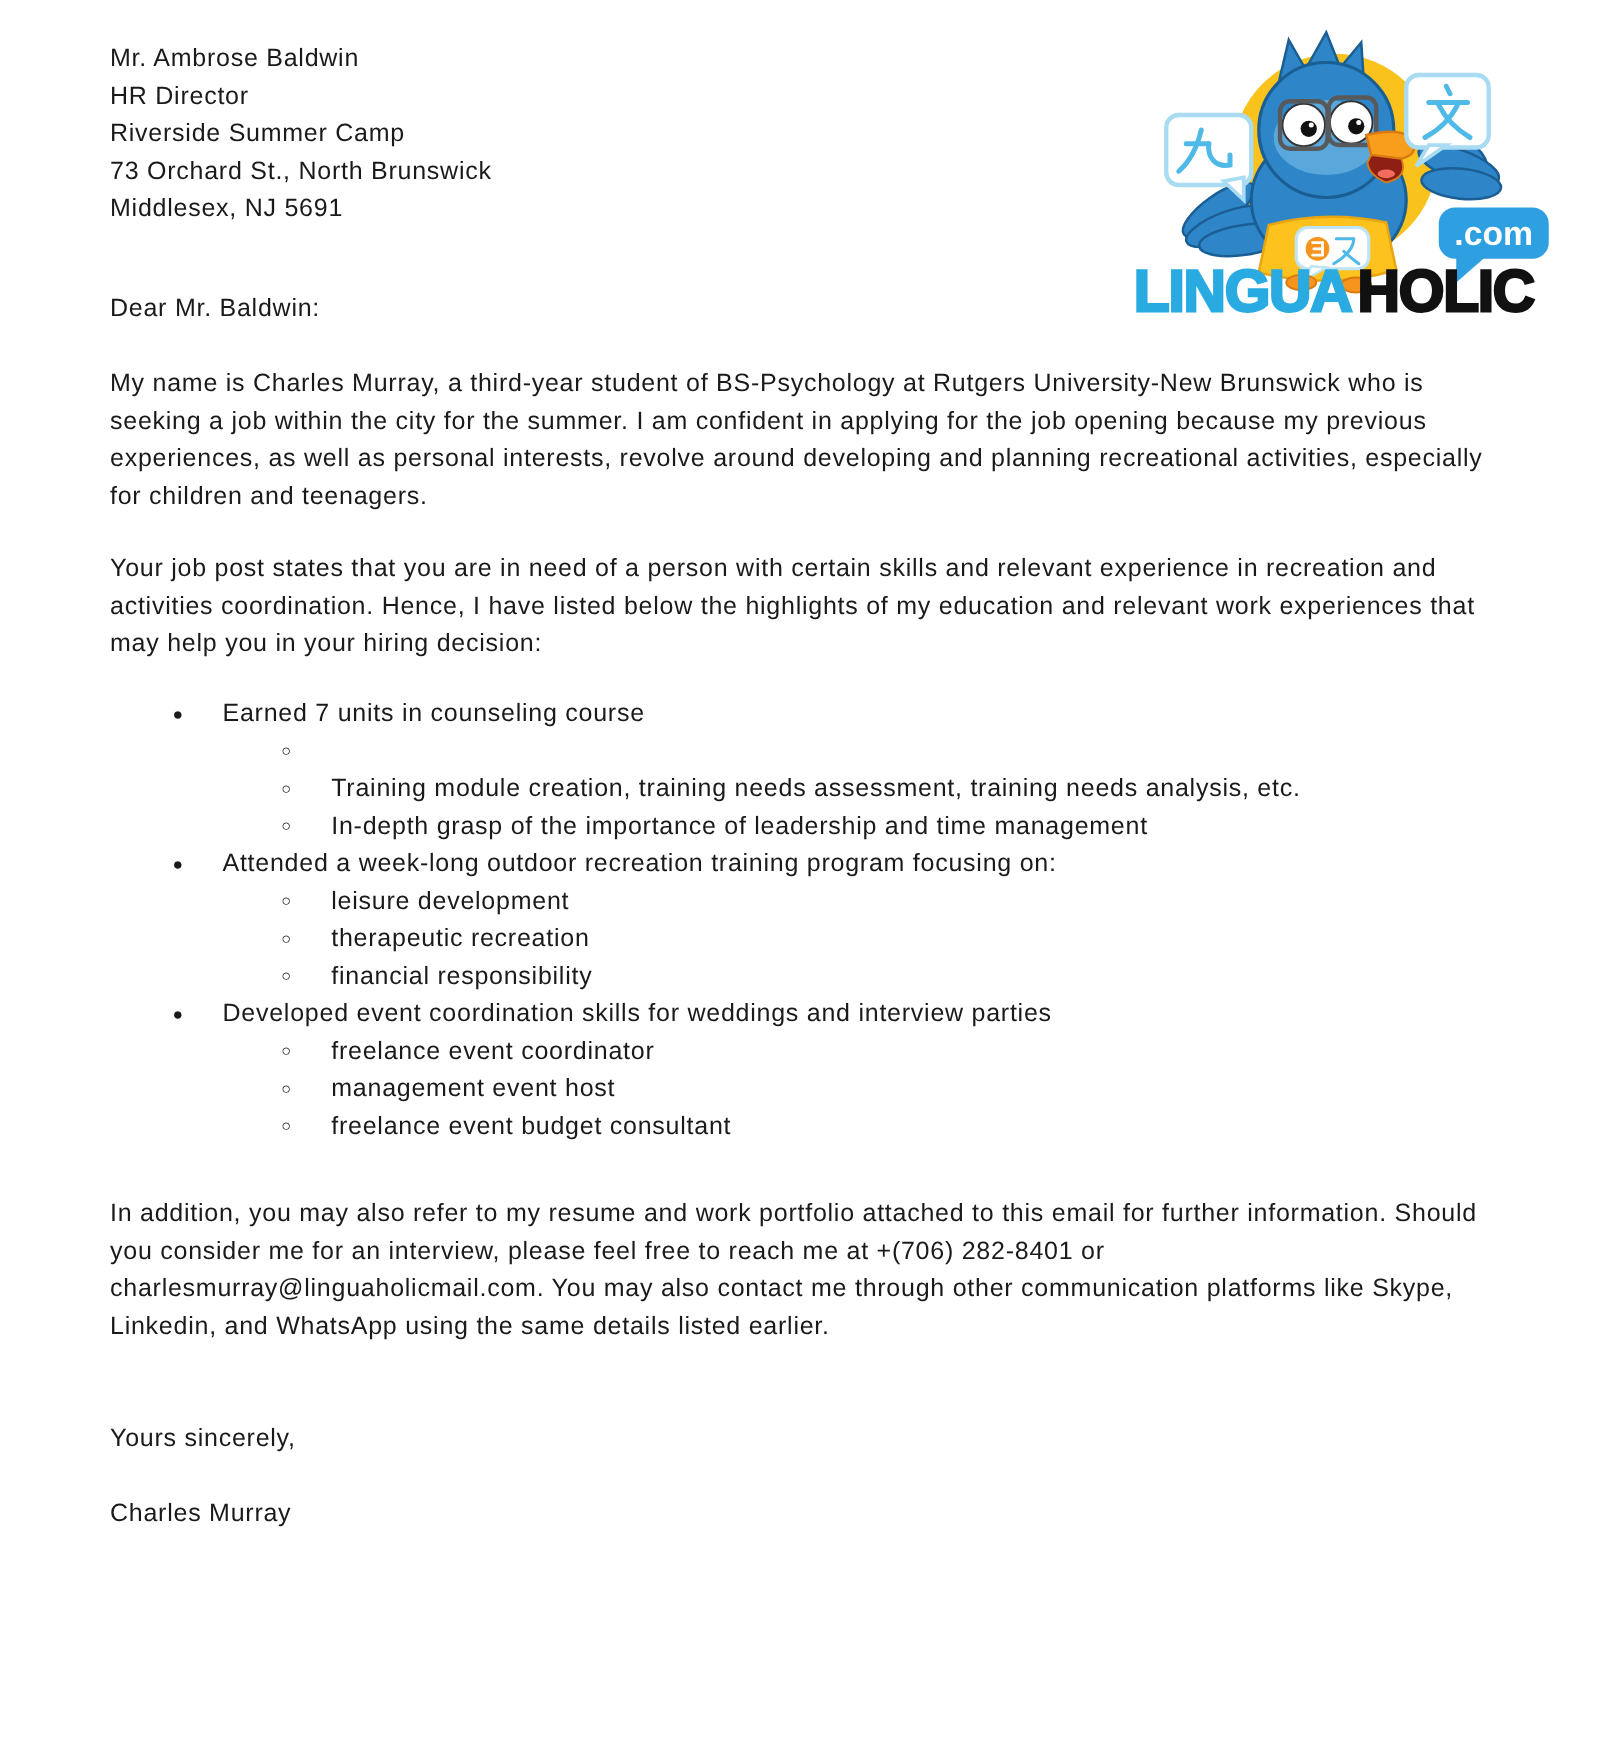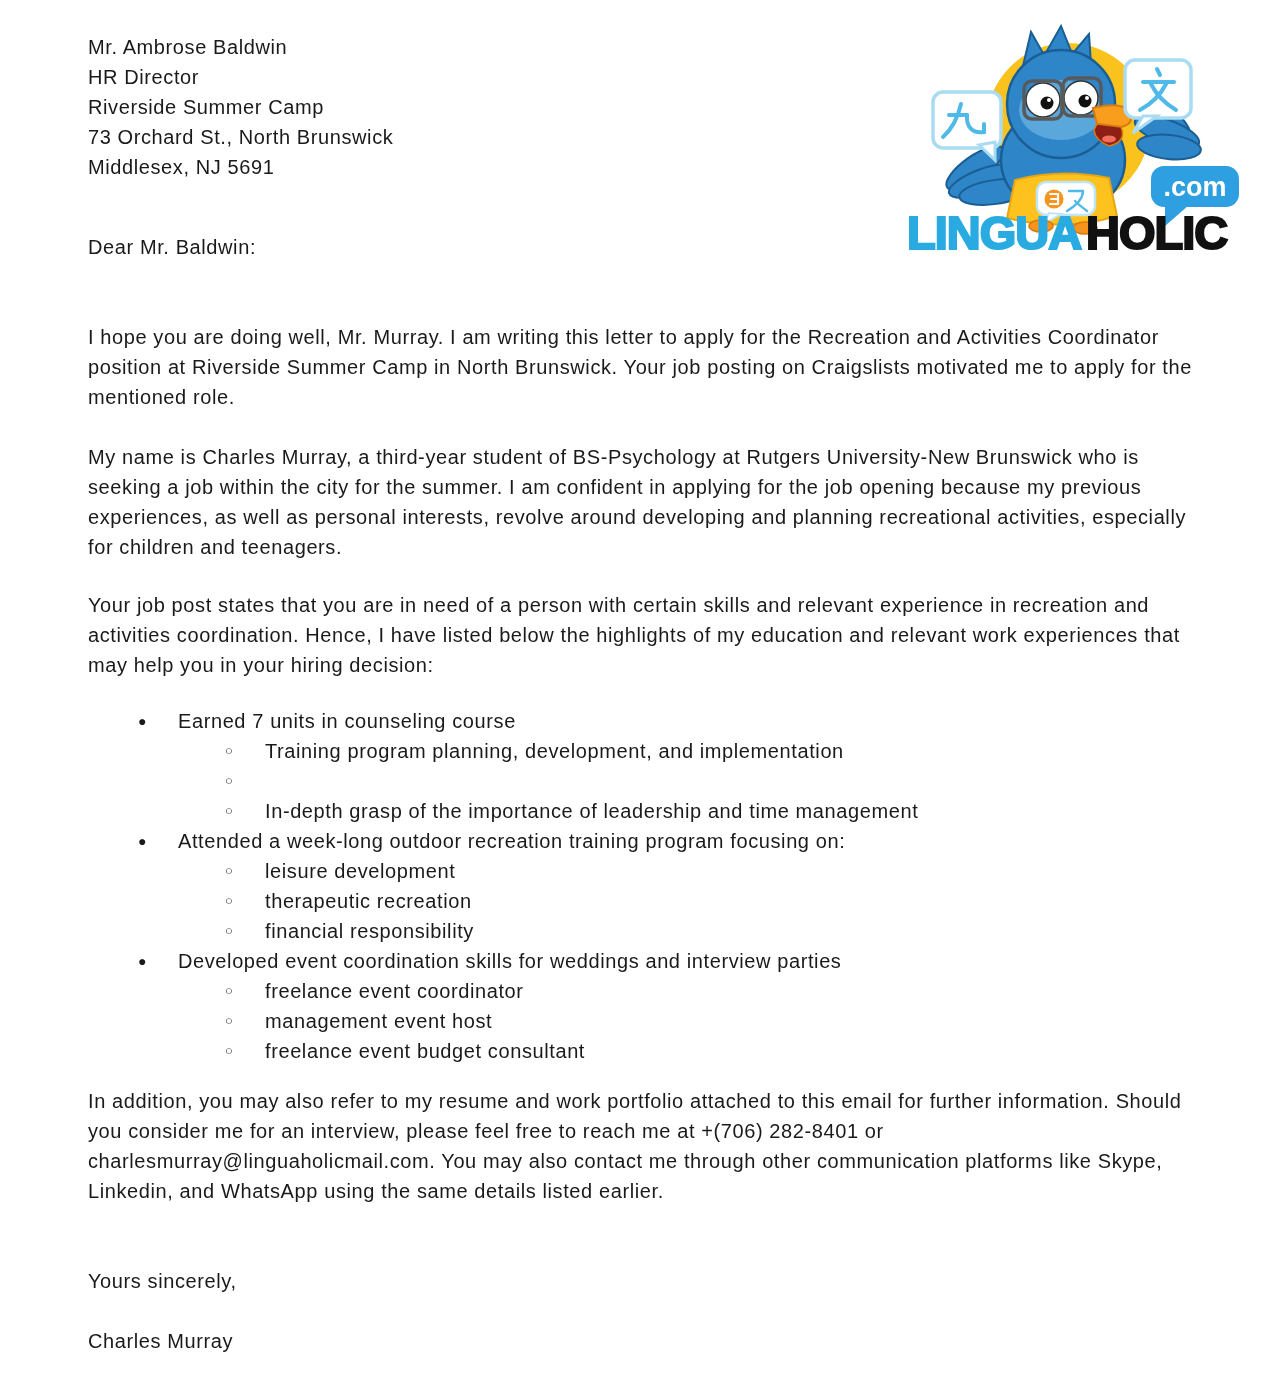--- a/index.html
+++ b/index.html
@@ -12,21 +12,21 @@
   .content {
     position:absolute; left:88px; top:0; width:1124px;
     font-size:20px; line-height:30px; letter-spacing:0.6px;
   }
   .recipient   { margin-top:32px; }
   .salutation  { margin-top:50px; }
   .p1 { margin-top:60px; }
   .p2 { margin-top:30px; }
   .p3 { margin-top:28px; }
   .list { margin-top:26px; }
-  .closing { margin-top:20px; }
+  .closing { margin-top:40px; }
   .valediction { margin-top:60px; }
   .signature   { margin-top:30px; }
   .li { position:relative; height:30px; white-space:nowrap; }
   .li .marker {
     position:absolute; top:0; line-height:30px; color:#1a1a1a;
   }
   .li.lvl1 .marker { left:50px; font-size:14px; }
   .li.lvl2 .marker { left:137px; font-size:13px; }
   .li.lvl1 .li-text { position:absolute; left:90px; }
   .li.lvl2 .li-text { position:absolute; left:177px; }
@@ -43,36 +43,35 @@
     <div class="recipient">
       <div>Mr. Ambrose Baldwin</div>
       <div>HR Director</div>
       <div>Riverside Summer Camp</div>
       <div>73 Orchard St., North Brunswick</div>
       <div>Middlesex, NJ 5691</div>
     </div>
 
     <div class="salutation">Dear Mr. Baldwin:</div>
 
-    <p class="p1">I hope you are doing well, Mr. Murray. I am writing this letter to apply for the Recreation and Activities Coordinator position at Riverside Summer Camp in North Brunswick. Your job posting on Craigslists motivated me to apply for the mentioned role.</p>
     <p class="p2">My name is Charles Murray, a third-year student of BS-Psychology at Rutgers University-New Brunswick who is seeking a job within the city for the summer. I am confident in applying for the job opening because my previous experiences, as well as personal interests, revolve around developing and planning recreational activities, especially for children and teenagers.</p>
     <p class="p3">Your job post states that you are in need of a person with certain skills and relevant experience in recreation and activities coordination. Hence, I have listed below the highlights of my education and relevant work experiences that may help you in your hiring decision:</p>
 
     <div class="list">
 
       <div class="li lvl1">
         <span class="marker">●</span>
         <span class="li-text">Earned 7 units in counseling course</span>
       </div>
       <div class="li lvl2">
         <span class="marker">○</span>
-        <span class="li-text">Training program planning, development, and implementation</span>
-      </div>
-      <div class="li lvl2">
-        <span class="marker">○</span>
+      </div>
+      <div class="li lvl2">
+        <span class="marker">○</span>
+        <span class="li-text">Training module creation, training needs assessment, training needs analysis, etc.</span>
       </div>
       <div class="li lvl2">
         <span class="marker">○</span>
         <span class="li-text">In-depth grasp of the importance of leadership and time management</span>
       </div>
 
       <div class="li lvl1">
         <span class="marker">●</span>
         <span class="li-text">Attended a week-long outdoor recreation training program focusing on:</span>
       </div>

